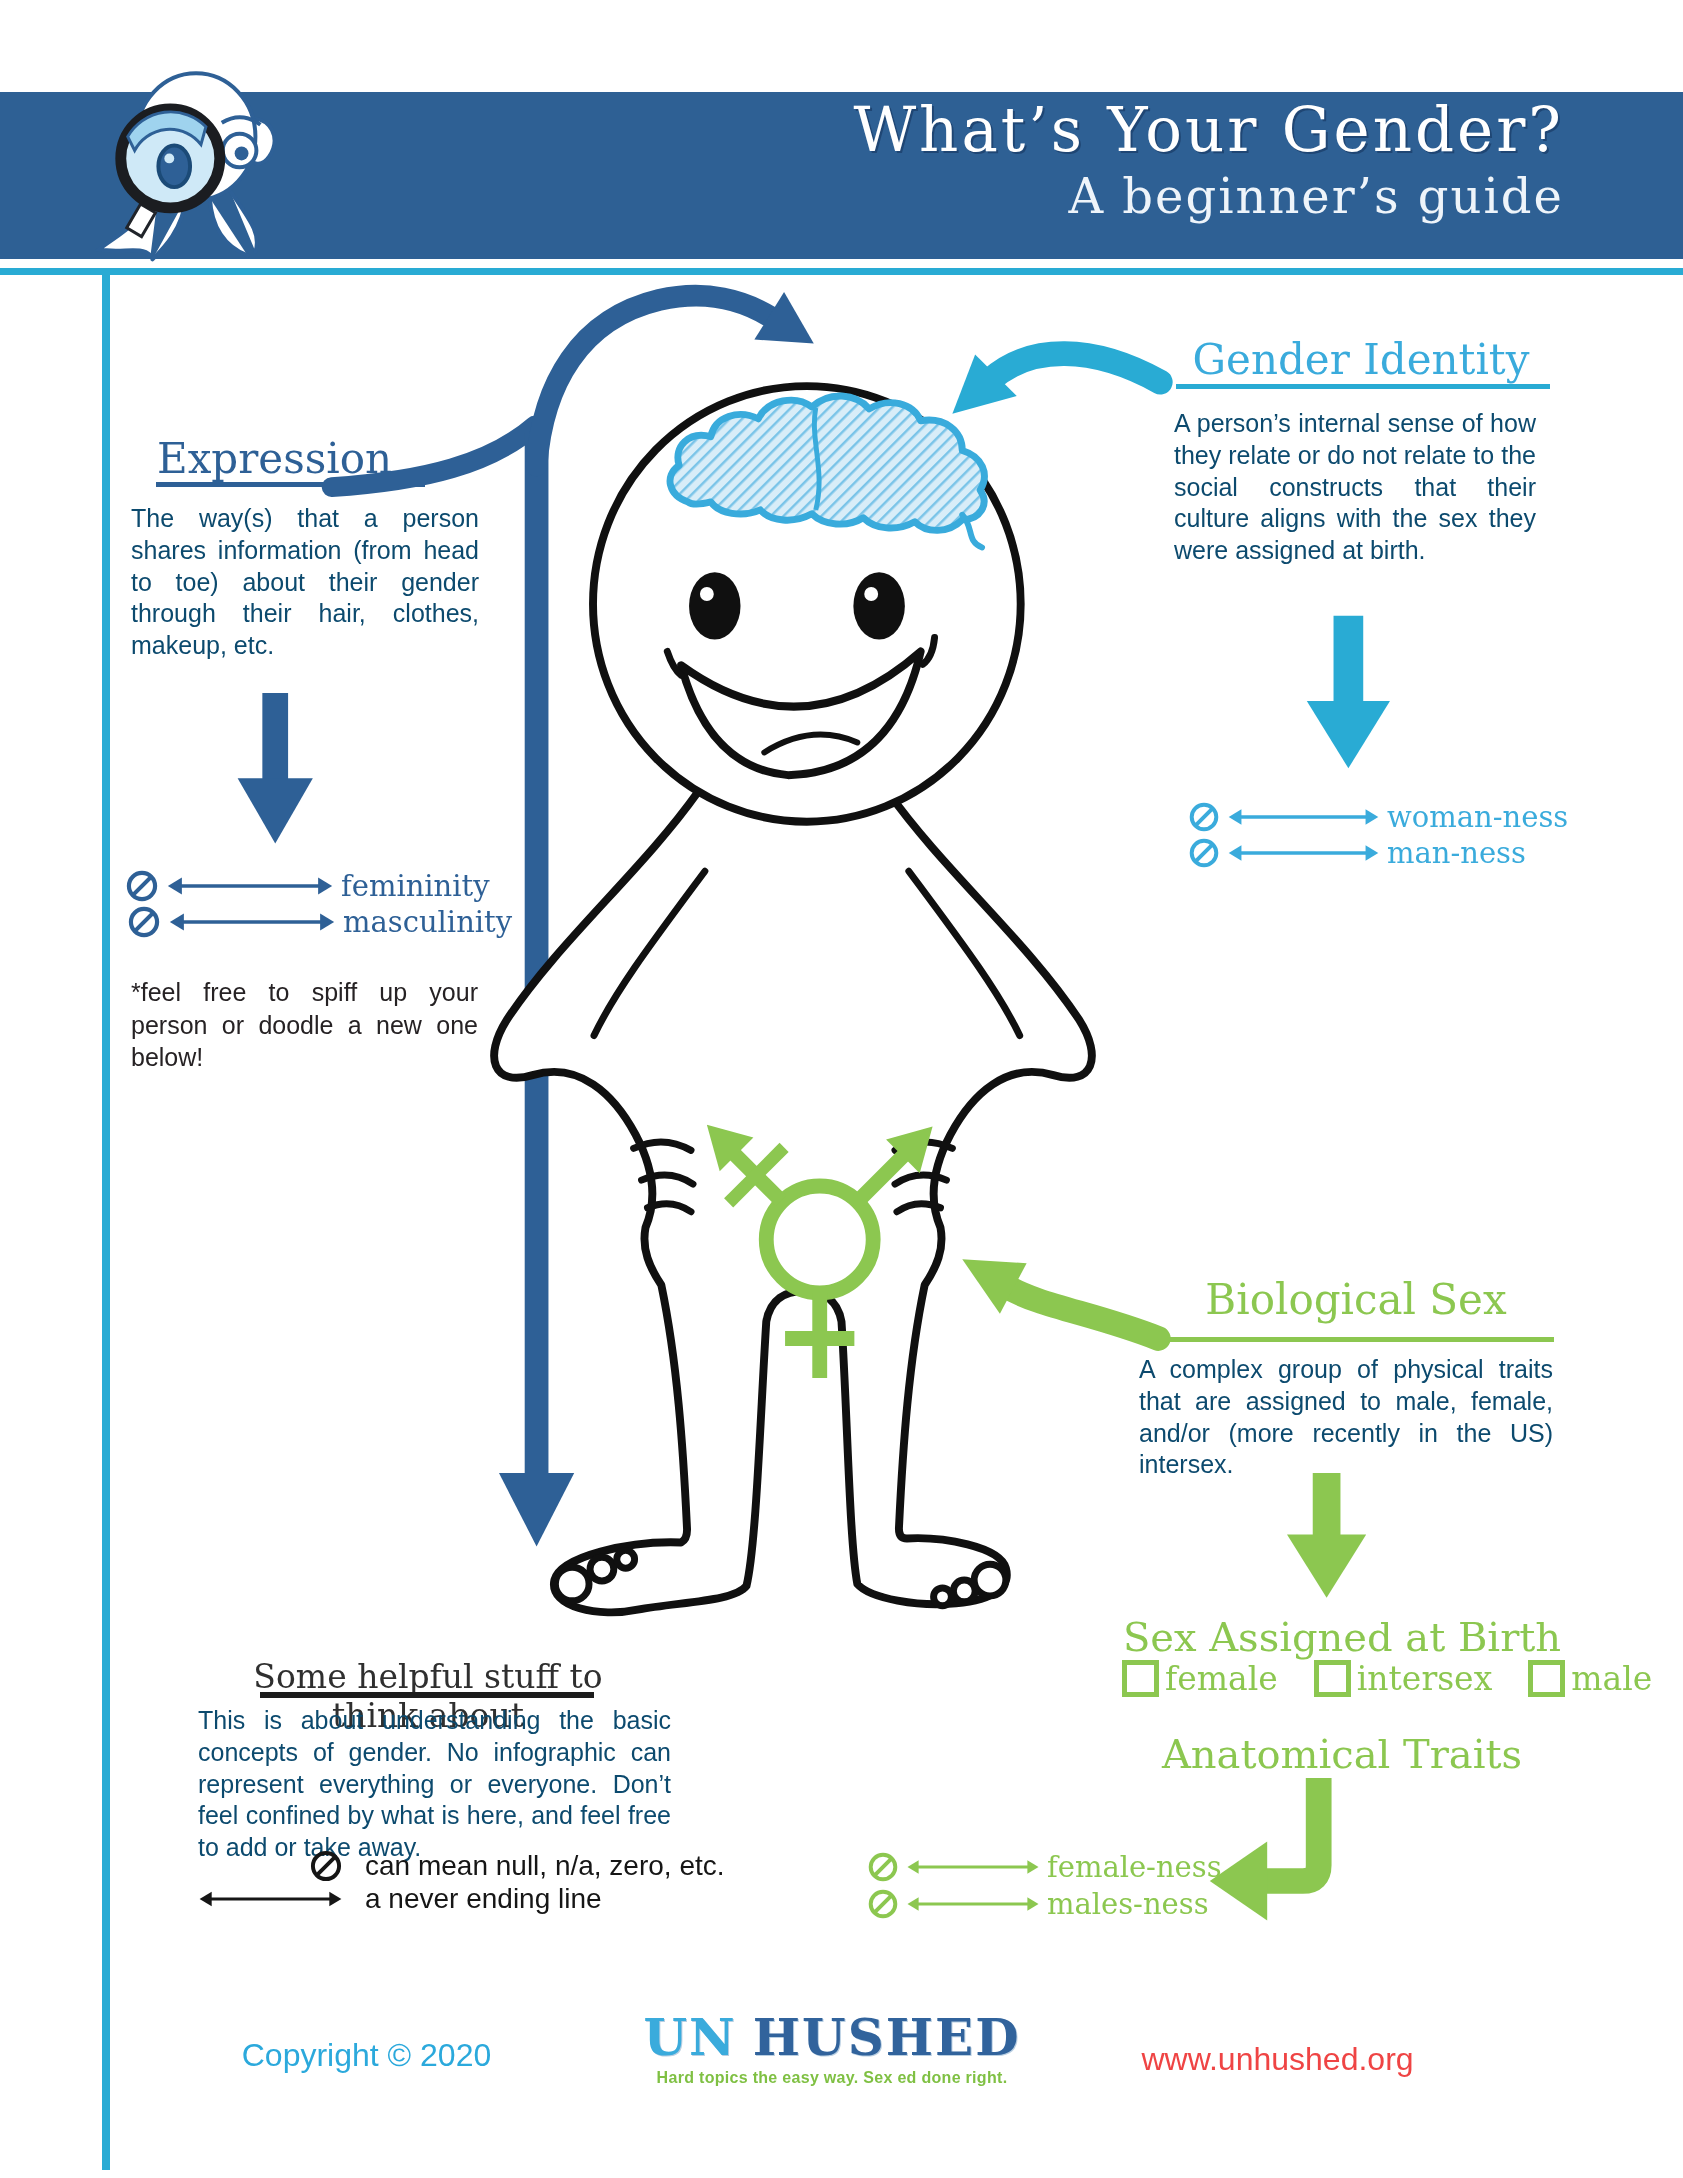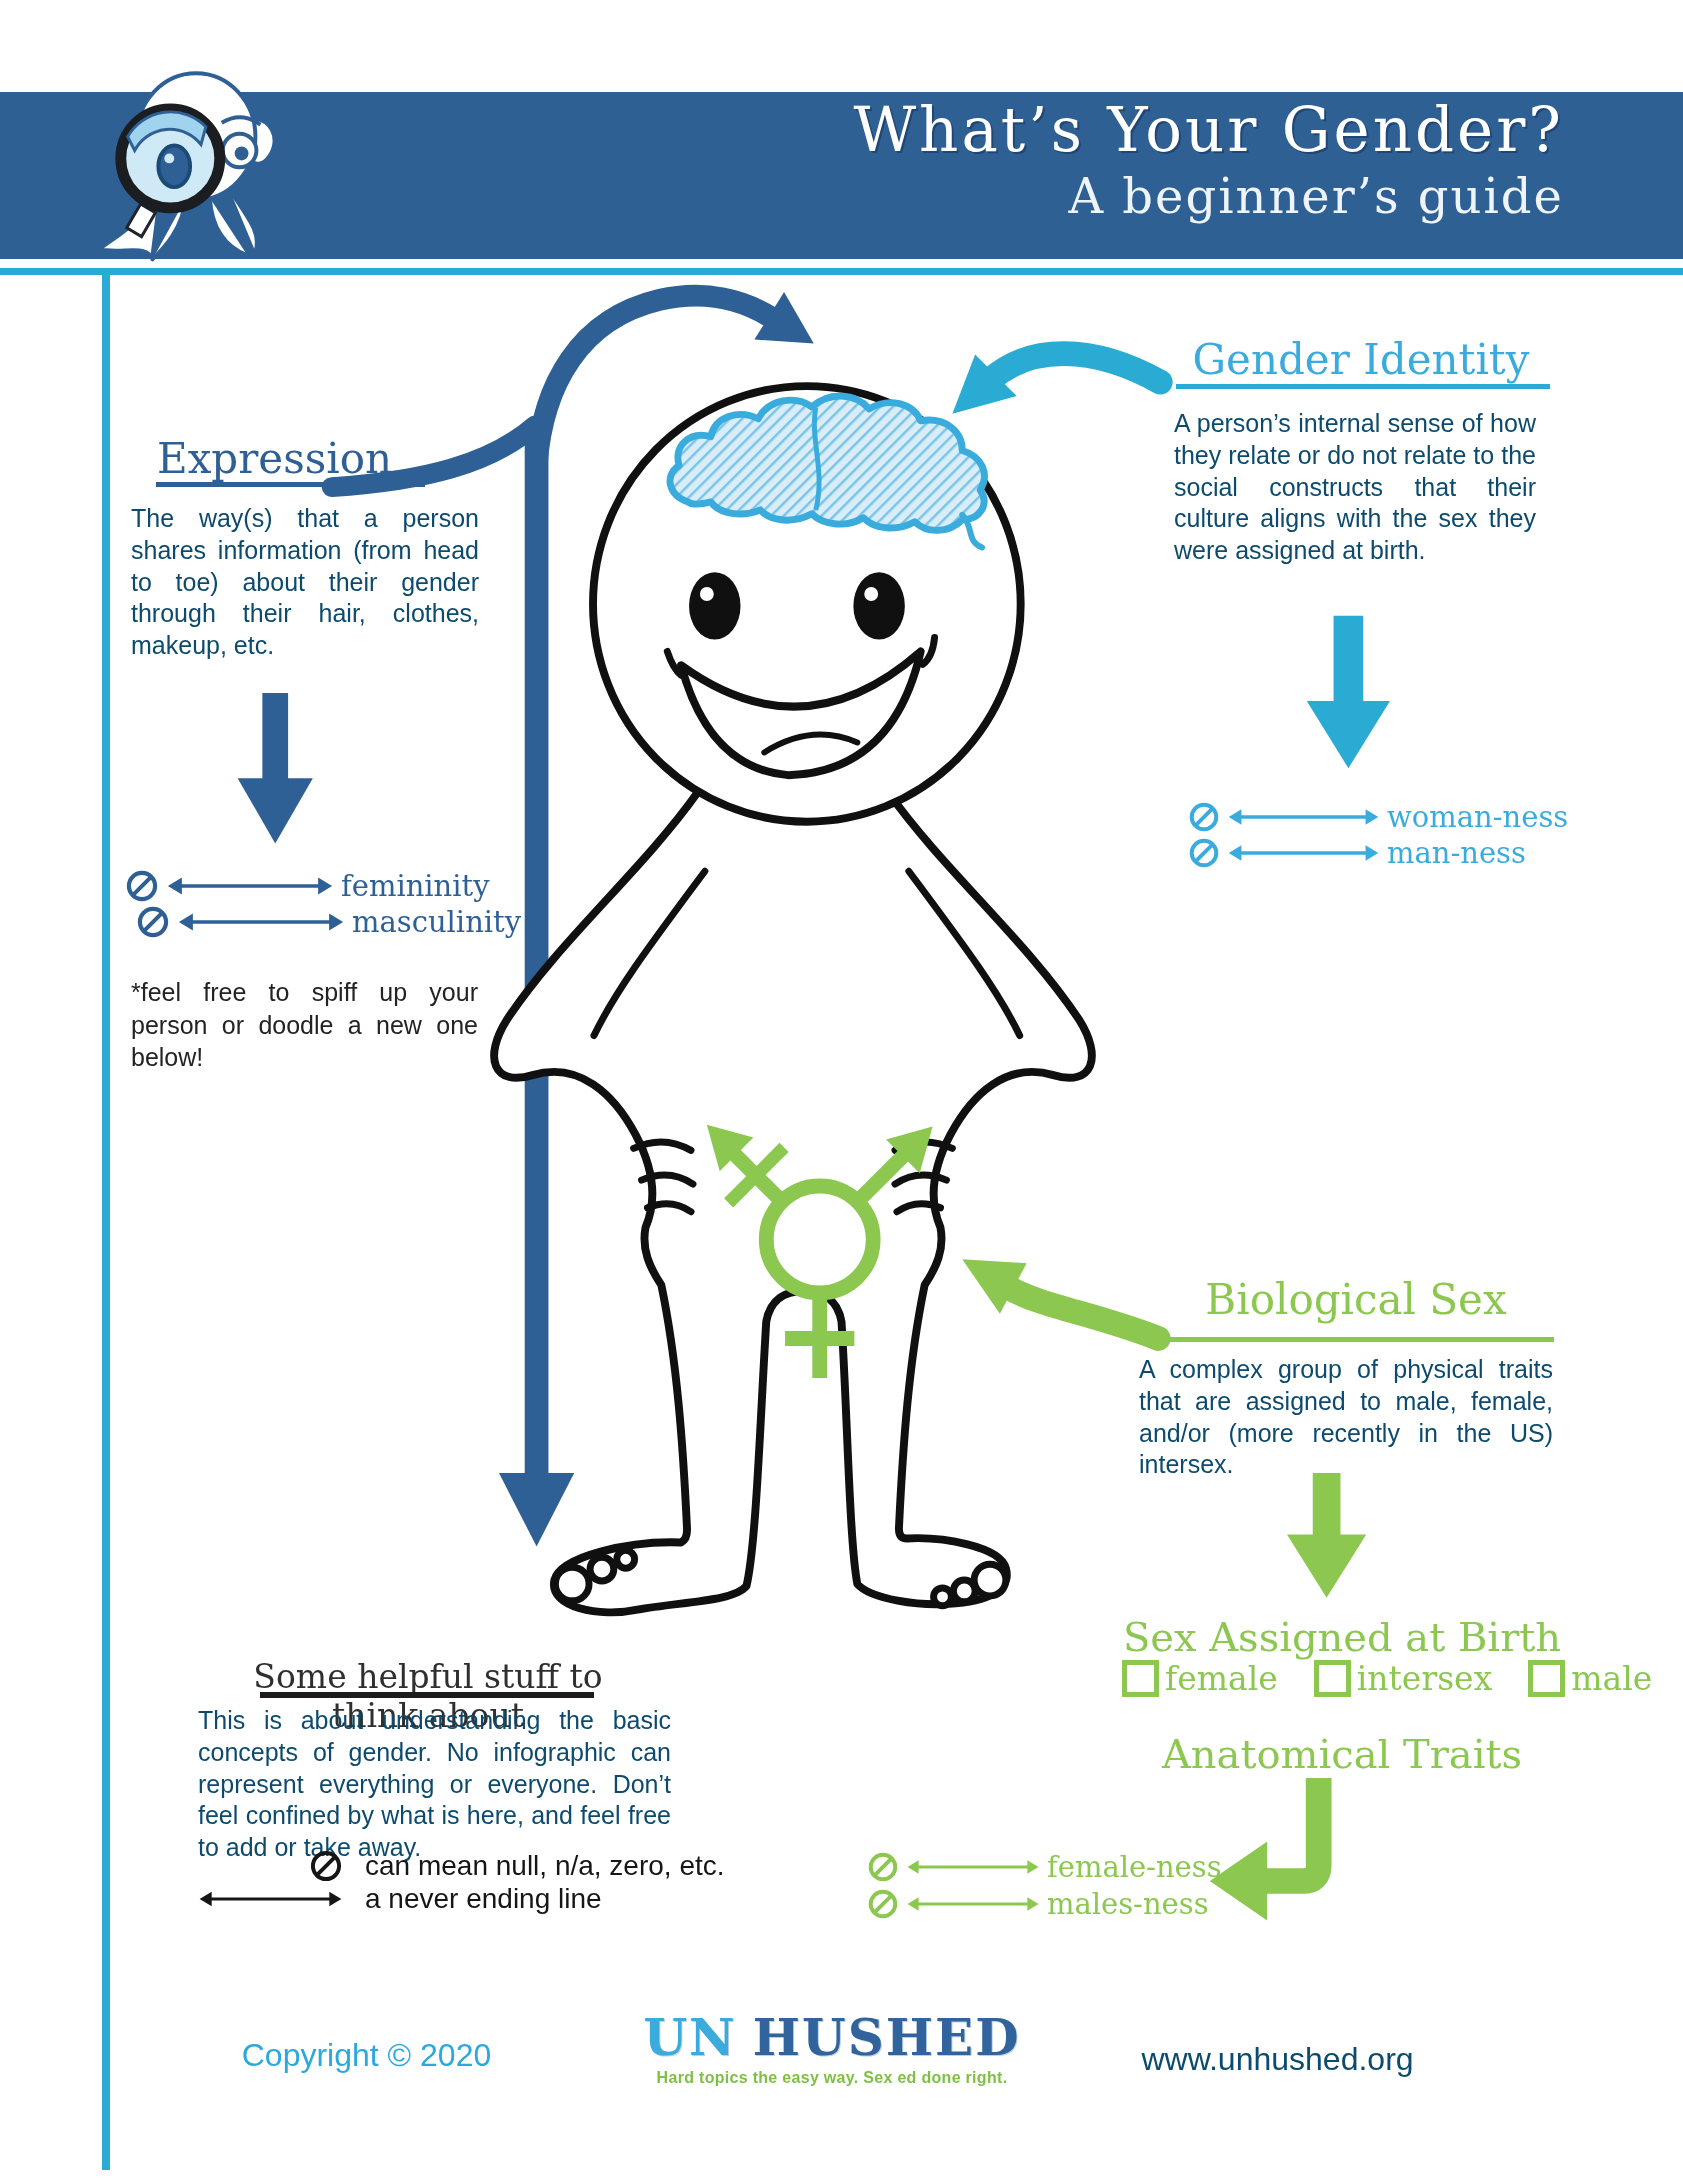--- a/index.html
+++ b/index.html
@@ -32,21 +32,21 @@
   #expression-body{left:131px;top:503px;width:348px;}
   #expression-note{left:131px;top:976px;width:347px;font-size:25px;line-height:1.3;text-align:justify;}
   #gi-body{left:1174px;top:408px;width:362px;}
   #biosex-body{left:1139px;top:1354px;width:414px;}
   #helpful-body{left:198px;top:1705px;width:473px;}
   
   .spec-row{display:flex;align-items:center;gap:7px;
             font-family:"DejaVu Serif","Liberation Serif",serif;font-size:29px;}
   .spec-row svg{display:block;}
   #row-femininity{left:125px;top:869px;color:#2e6096;}
-  #row-masculinity{left:136px;top:905px;color:#2e6096;}
+  #row-masculinity{left:127px;top:905px;color:#2e6096;}
   #row-womanness{left:1188px;top:800px;color:#3aabdc;}
   #row-manness{left:1188px;top:836px;color:#3aabdc;}
   #row-femaleness{left:867px;top:1850px;color:#8cc750;}
   #row-malesness{left:867px;top:1887px;color:#8cc750;}
   
   #sab-options{left:1122px;top:1659px;display:flex;gap:36px;align-items:center;
                font-family:"DejaVu Serif","Liberation Serif",serif;font-size:33px;color:#8cc750;}
   .sab-opt{display:flex;align-items:center;gap:6px;}
   .cbox{width:27px;height:27px;border:5px solid #8cc750;background:#fff;}
   
@@ -58,21 +58,21 @@
   #footer-logo{left:644px;top:2008px;width:376px;text-align:center;
                font-family:"DejaVu Serif","Liberation Serif",serif;}
   #logo-line{display:flex;align-items:baseline;justify-content:center;gap:8px;
              font-weight:bold;font-size:50px;letter-spacing:2px;
              text-shadow:1px 1px 0 #b9cfe2;}
   #logo-un{color:#3aabdc;}
   #logo-bar{display:inline-block;width:5px;height:40px;background:#3aabdc;align-self:center;}
   #logo-hushed{color:#31639c;}
   #logo-tagline{font-family:"Liberation Sans",sans-serif;font-size:16px;font-weight:bold;
                 color:#7fc043;margin-top:2px;letter-spacing:0.3px;}
-  #footer-site{left:1109px;top:2041px;width:337px;font-size:32px;color:#0c4a6e;text-align:center;}
+  #footer-site{left:1109px;top:2041px;width:337px;font-size:32px;color:#ef4444;text-align:center;}
   
   #art{left:0;top:0;width:1683px;height:2178px;pointer-events:none;}
 </style>
 </head>
 <body>
 
 <div id="page">
 
   <div class="abs" id="header-bar"></div>
   <div class="abs" id="cyan-rule"></div>

